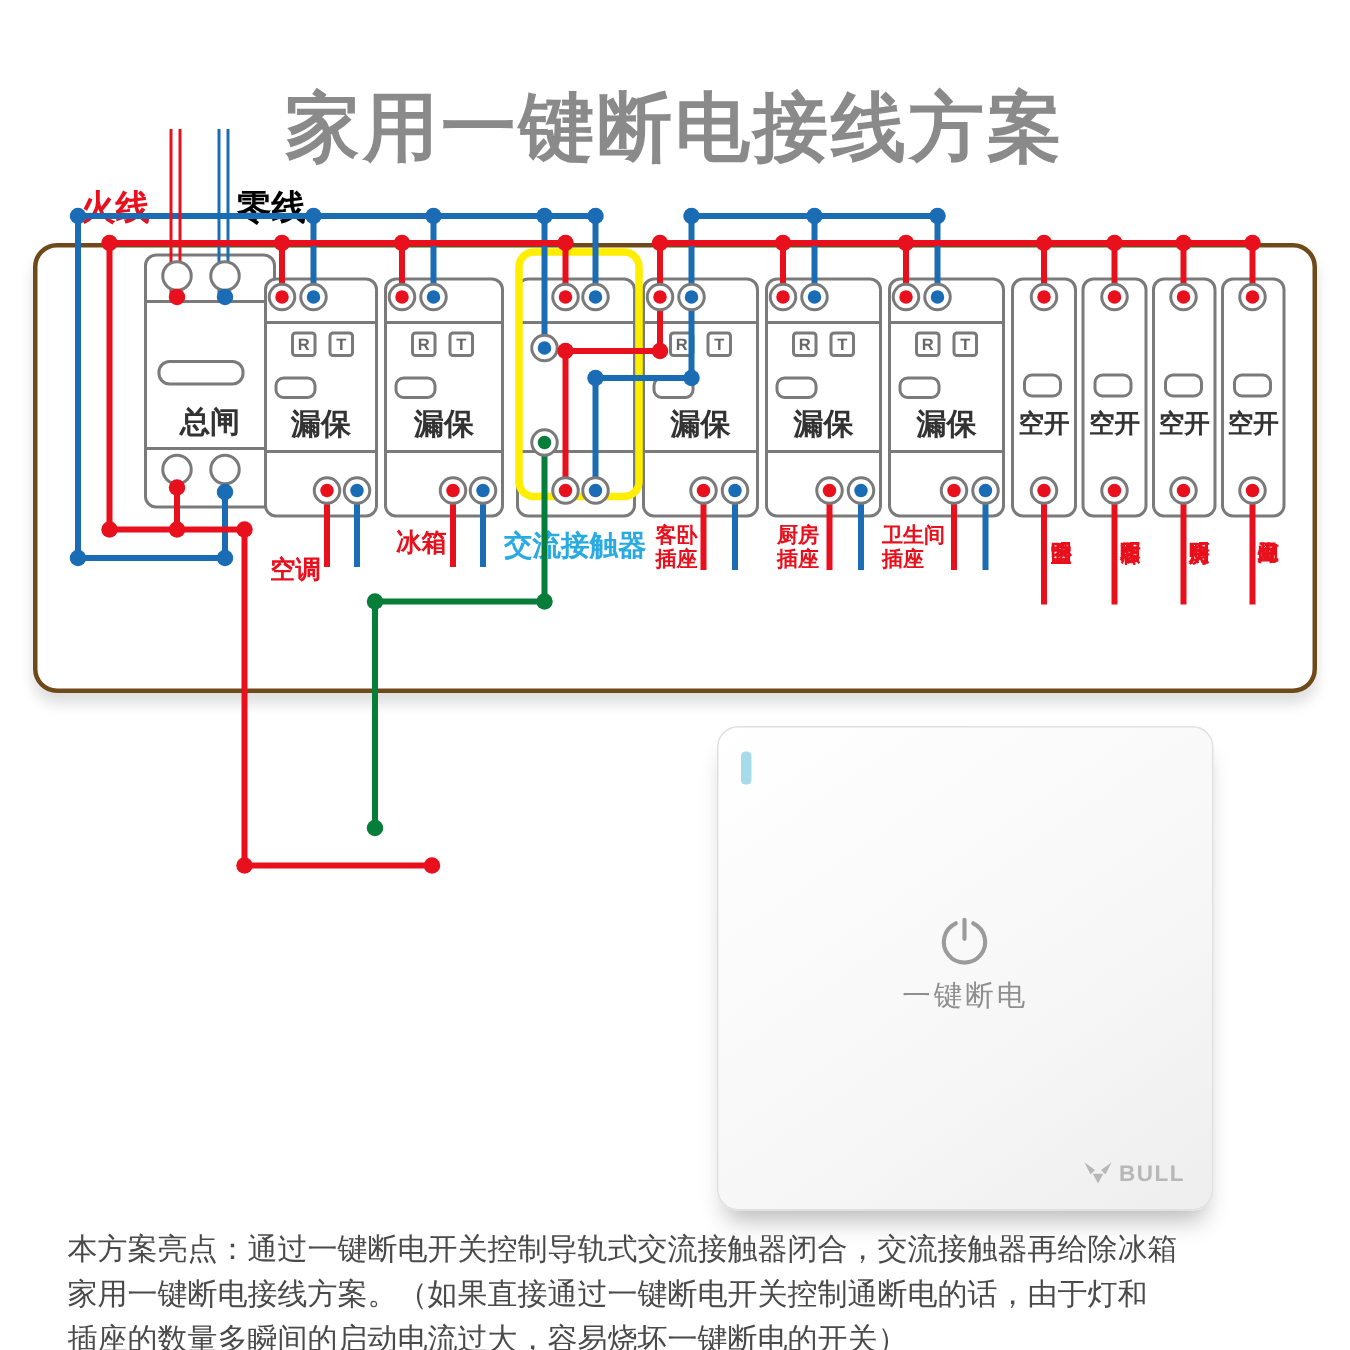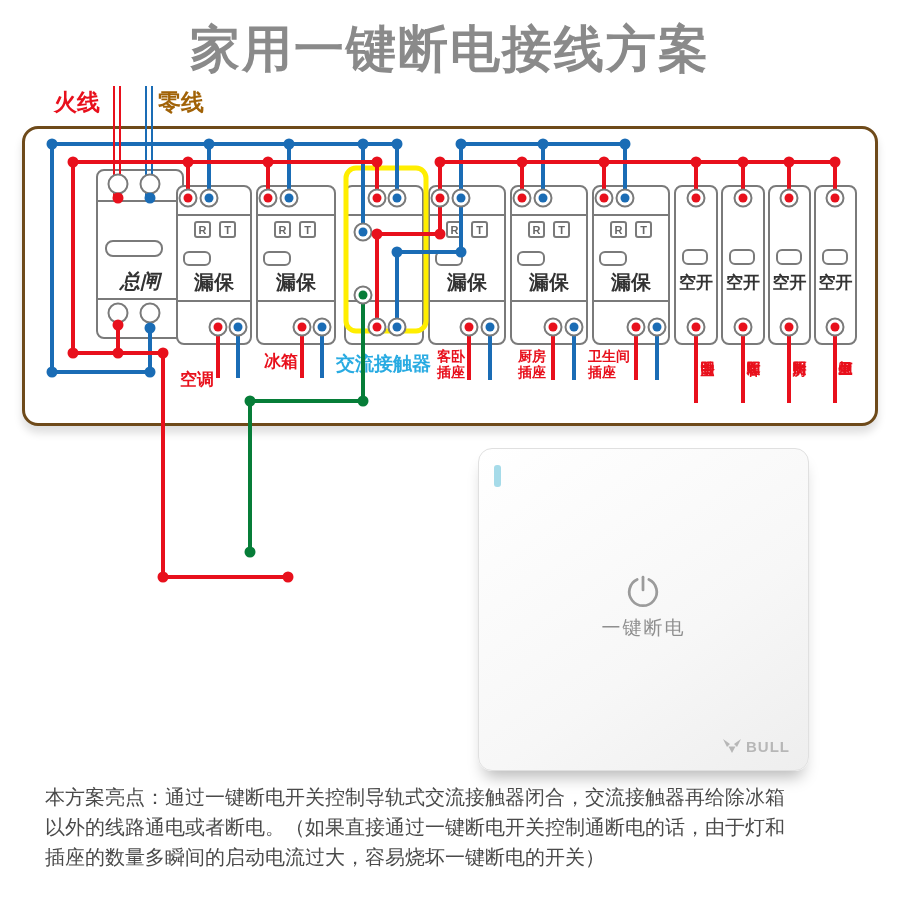--- a/index.html
+++ b/index.html
@@ -1,28 +1,28 @@
 <!DOCTYPE html>
 <html><head>
 <meta charset="utf-8">
 <style>
   html,body{margin:0;padding:0;background:#ffffff;}
   #stage{
     position:relative;width:900px;height:900px;background:#ffffff;
     font-family:"Liberation Sans","DejaVu Sans",sans-serif;overflow:hidden;
   }
-  .abs{position:absolute;}
+  .abs{position:absolute;margin-top:36px;}
   
   #page-title{
     left:0;top:16px;width:900px;text-align:center;
     font-size:50px;font-weight:bold;color:#8a8a8a;letter-spacing:2px;
   }
   .wire-entry-label{top:87px;font-size:23px;font-weight:bold;}
   #live-label{left:54px;color:#e8101c;}
-  #neutral-label{left:158px;color:#a16207;}
+  #neutral-label{left:158px;color:#000000;}
   
   #dist-box{
     left:22px;top:126px;width:850px;height:294px;
     border:3px solid #6e4a1a;border-radius:16px;background:#ffffff;
     box-shadow:0 7px 9px rgba(0,0,0,0.13);
   }
   
   .device{
     position:absolute;background:#ffffff;border:2px solid #7a7a7a;border-radius:8px;
     box-sizing:border-box;
@@ -117,21 +117,21 @@
 <div id="stage">
 
   <div class="abs" id="page-title">家用一键断电接线方案</div>
 
   <div class="abs wire-entry-label" id="live-label">火线</div>
   <div class="abs wire-entry-label" id="neutral-label">零线</div>
 
   <div class="abs" id="dist-box"></div>
 
   <div id="devices">
-      <div class="device" style="left: 96px; top: 169px; width: 88px; height: 170px; font-style: italic;">
+      <div class="device" style="left: 96px; top: 169px; width: 88px; height: 170px;">
         <div class="hline" style="top:29px"></div>
         <div class="hline" style="top:127px"></div>
         <div class="handle" style="left:7px;top:69px;width:58px;height:17px;border-radius:8px"></div>
         <div class="dev-label" style="top:97px;font-size:20px">总闸</div>
       </div>
       <div class="device" style="left: 176px; top: 185px; width: 76px; height: 160px;">
         <div class="hline" style="top:27px"></div>
         <div class="hline" style="top:113px"></div>
         <div class="rt-btn" style="left:16px;top:34px">R</div>
         <div class="rt-btn" style="left:41px;top:34px">T</div>
@@ -217,21 +217,21 @@
         <path d="M1 1 L8 6 L5 9 Z" fill="#b7b7b7"></path>
         <path d="M19 1 L12 6 L15 9 Z" fill="#b7b7b7"></path>
         <path d="M6.5 8.5 L13.5 8.5 L10 15 Z" fill="#b7b7b7"></path>
       </svg>
       <span>BULL</span>
     </div>
   </div>
 
   <div class="abs" id="footnote">
     <div>本方案亮点：通过一键断电开关控制导轨式交流接触器闭合，交流接触器再给除冰箱</div>
-    <div>以外的线路通电或者断电。（如果直接通过一键断电开关控制通断电的话，由于灯和</div>
+    <div>家用一键断电接线方案。（如果直接通过一键断电开关控制通断电的话，由于灯和</div>
     <div>插座的数量多瞬间的启动电流过大，容易烧坏一键断电的开关）</div>
   </div>
 
   <svg id="wires" viewBox="0 0 900 900">
     <g>
       <rect x="346" y="168" width="80" height="163" rx="10" fill="none" stroke="#ffee00" stroke-width="5"></rect>
     </g>
 
     <g stroke="#1a6cb5" stroke-width="4" fill="none">
       <path d="M52,144 H397"></path>

